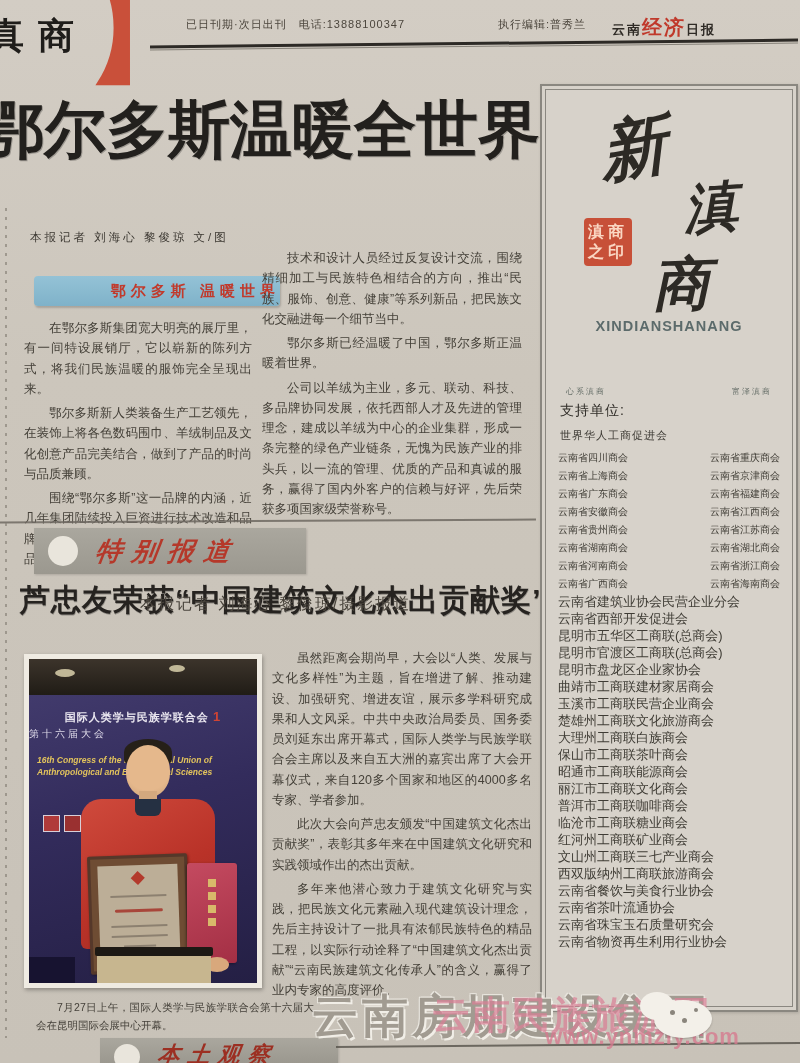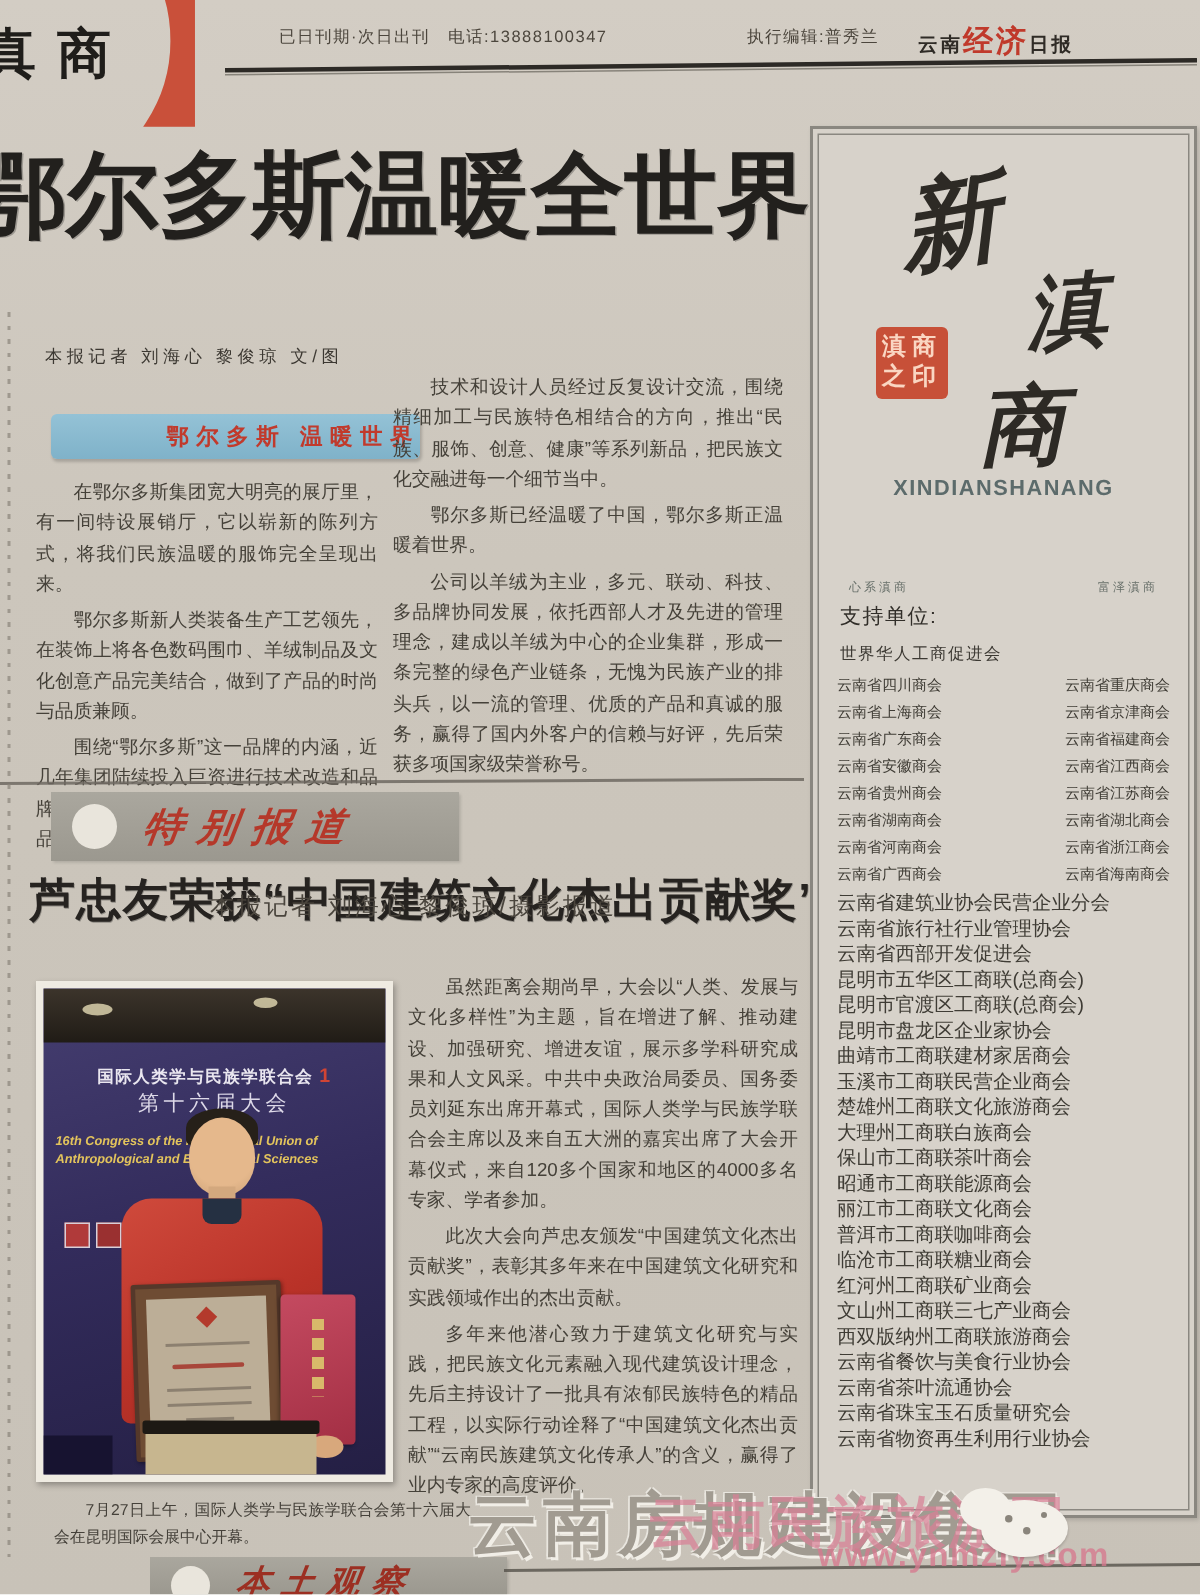--- a/index.html
+++ b/index.html
@@ -33,21 +33,21 @@
   .script{font-style:italic;font-weight:900;color:#b5382a;transform:skewX(-8deg);}
   .headline2{left:20px;top:580px;font-size:30px;font-weight:900;color:#262320;letter-spacing:1px;white-space:nowrap;text-shadow:0.5px 0.5px 0 rgba(0,0,0,.3);}
   .byline2{left:140px;top:594px;font-size:16px;color:#4a453d;letter-spacing:2px;}
   
   .photo{left:24px;top:654px;width:238px;height:334px;background:#efebe2;padding:5px;box-sizing:border-box;box-shadow:1px 2px 4px rgba(0,0,0,.3);}
   .photoin{position:relative;width:100%;height:100%;overflow:hidden;background:linear-gradient(165deg,#453e70 0%,#332c5c 45%,#241f44 100%);}
   .ceiling{position:absolute;left:0;top:0;width:100%;height:36px;background:linear-gradient(180deg,#3c342b,#201c16);}
   .lamp{position:absolute;background:#d9d0ac;border-radius:50%;opacity:.85;}
   .ptx1{position:absolute;top:50px;width:100%;text-align:center;color:#e9e6ef;font-size:11px;font-weight:bold;letter-spacing:1px;}
   .ptx1 .num{color:#d04434;font-size:13px;}
-  .ptx2{position:absolute;top:68px;width:100%;text-align:center;color:#ddd9e8;font-size:14px;letter-spacing:3px;}
+  .ptx2{position:absolute;top:68px;width:100%;text-align:left;color:#ddd9e8;font-size:10px;letter-spacing:3px;}
   .ptxe{position:absolute;left:8px;color:#e3c45c;font-size:8.5px;font-style:italic;font-weight:bold;white-space:nowrap;}
   .logoblock{position:absolute;left:14px;top:156px;display:flex;gap:4px;}
   .logosq{width:15px;height:15px;background:#b03a3a;border:1px solid #d8cfd8;}
   .logosq.b{background:#9a3030;}
   .head{position:absolute;left:97px;top:86px;width:44px;height:52px;background:radial-gradient(circle at 50% 45%,#e5b88c 60%,#caa077);border-radius:50% 50% 46% 46%;}
   .hair{position:absolute;left:95px;top:80px;width:48px;height:26px;background:#262019;border-radius:50% 50% 20% 20%;}
   .neck{position:absolute;left:110px;top:132px;width:18px;height:12px;background:#d3a87e;}
   .shirt{position:absolute;left:52px;top:140px;width:134px;height:150px;background:linear-gradient(150deg,#cf4a3c 0%,#b93228 55%,#9c2a22 100%);border-radius:20px 20px 6px 6px;}
   .collar{position:absolute;left:106px;top:140px;width:26px;height:17px;background:#253042;border-radius:0 0 6px 6px;}
   .cert{position:absolute;left:60px;top:196px;width:94px;height:112px;background:#6e4c33;border:3px solid #55382a;border-radius:2px;transform:rotate(-2deg);box-shadow:1px 1px 3px rgba(0,0,0,.4);}
@@ -236,21 +236,20 @@
 
           <div class="srow">
             <span>云南省广西商会</span>
             <span>云南省海南商会</span>
           </div>
         </div>
       <div>
 
           <div class="sline">云南省建筑业协会民营企业分会</div>
 
-          <div class="sline">云南省旅行社行业管理协会</div>
 
           <div class="sline">云南省西部开发促进会</div>
 
           <div class="sline">昆明市五华区工商联(总商会)</div>
 
           <div class="sline">昆明市官渡区工商联(总商会)</div>
 
           <div class="sline">昆明市盘龙区企业家协会</div>
 
           <div class="sline">曲靖市工商联建材家居商会</div>

